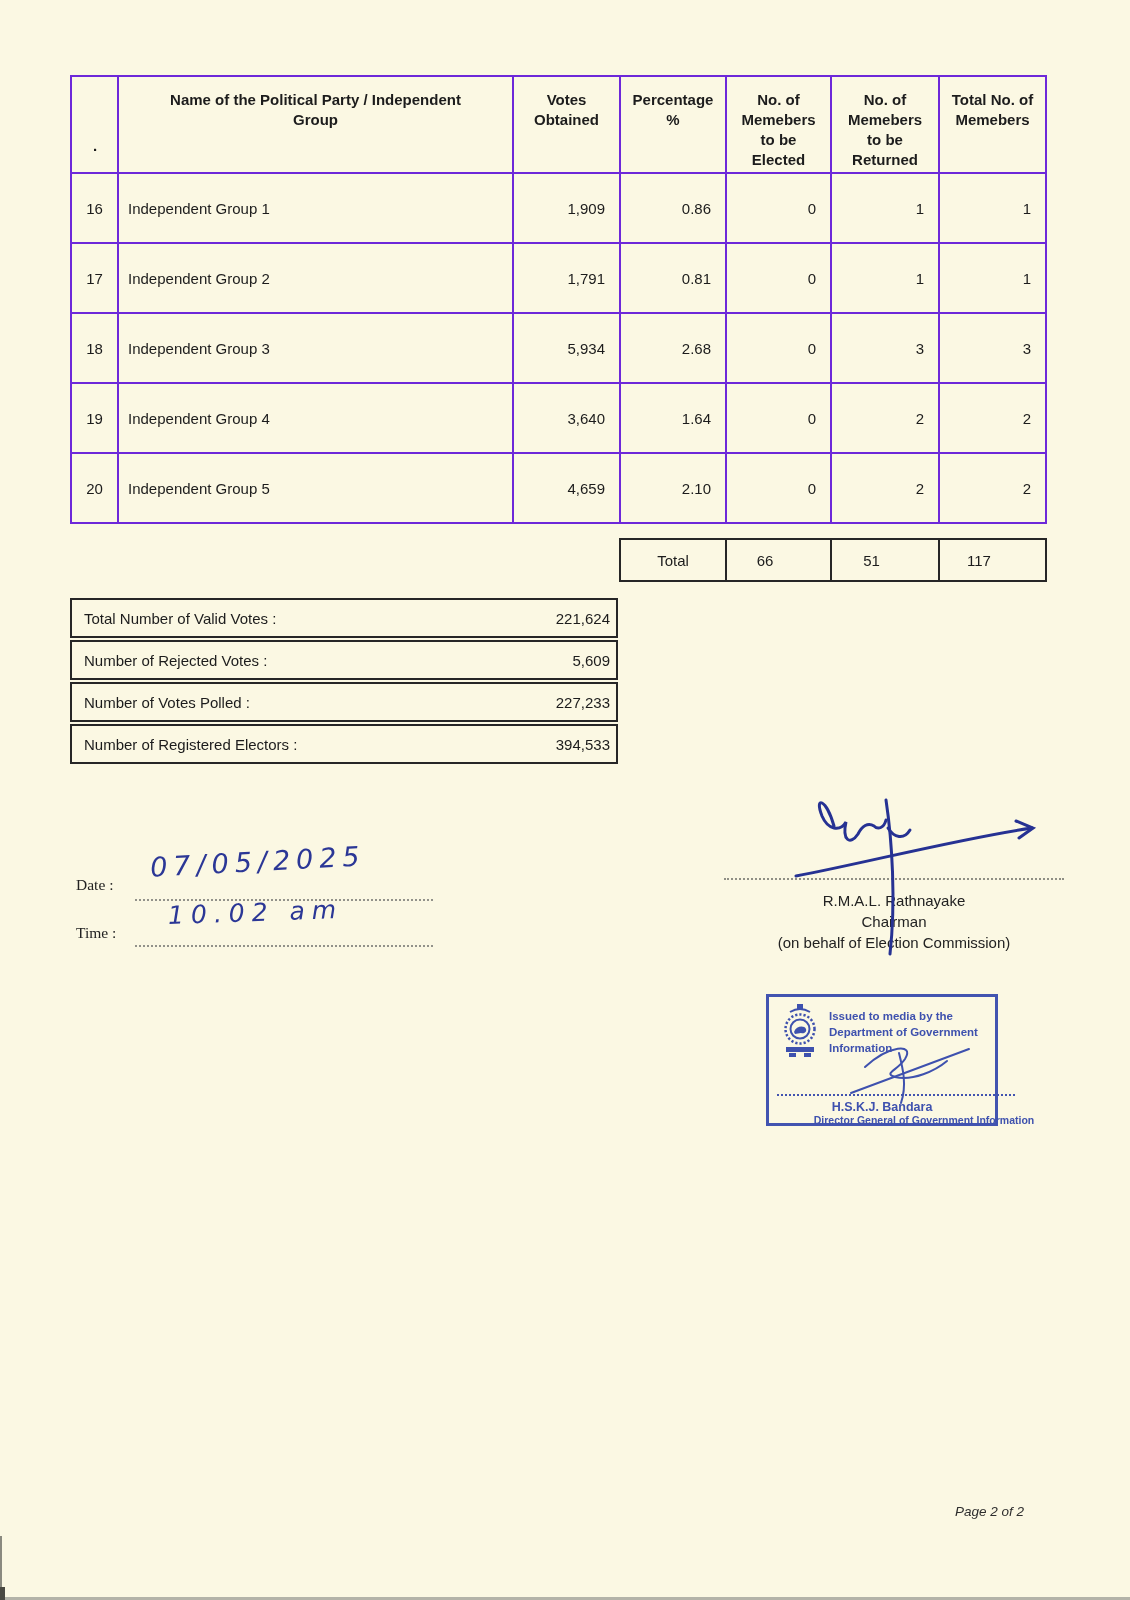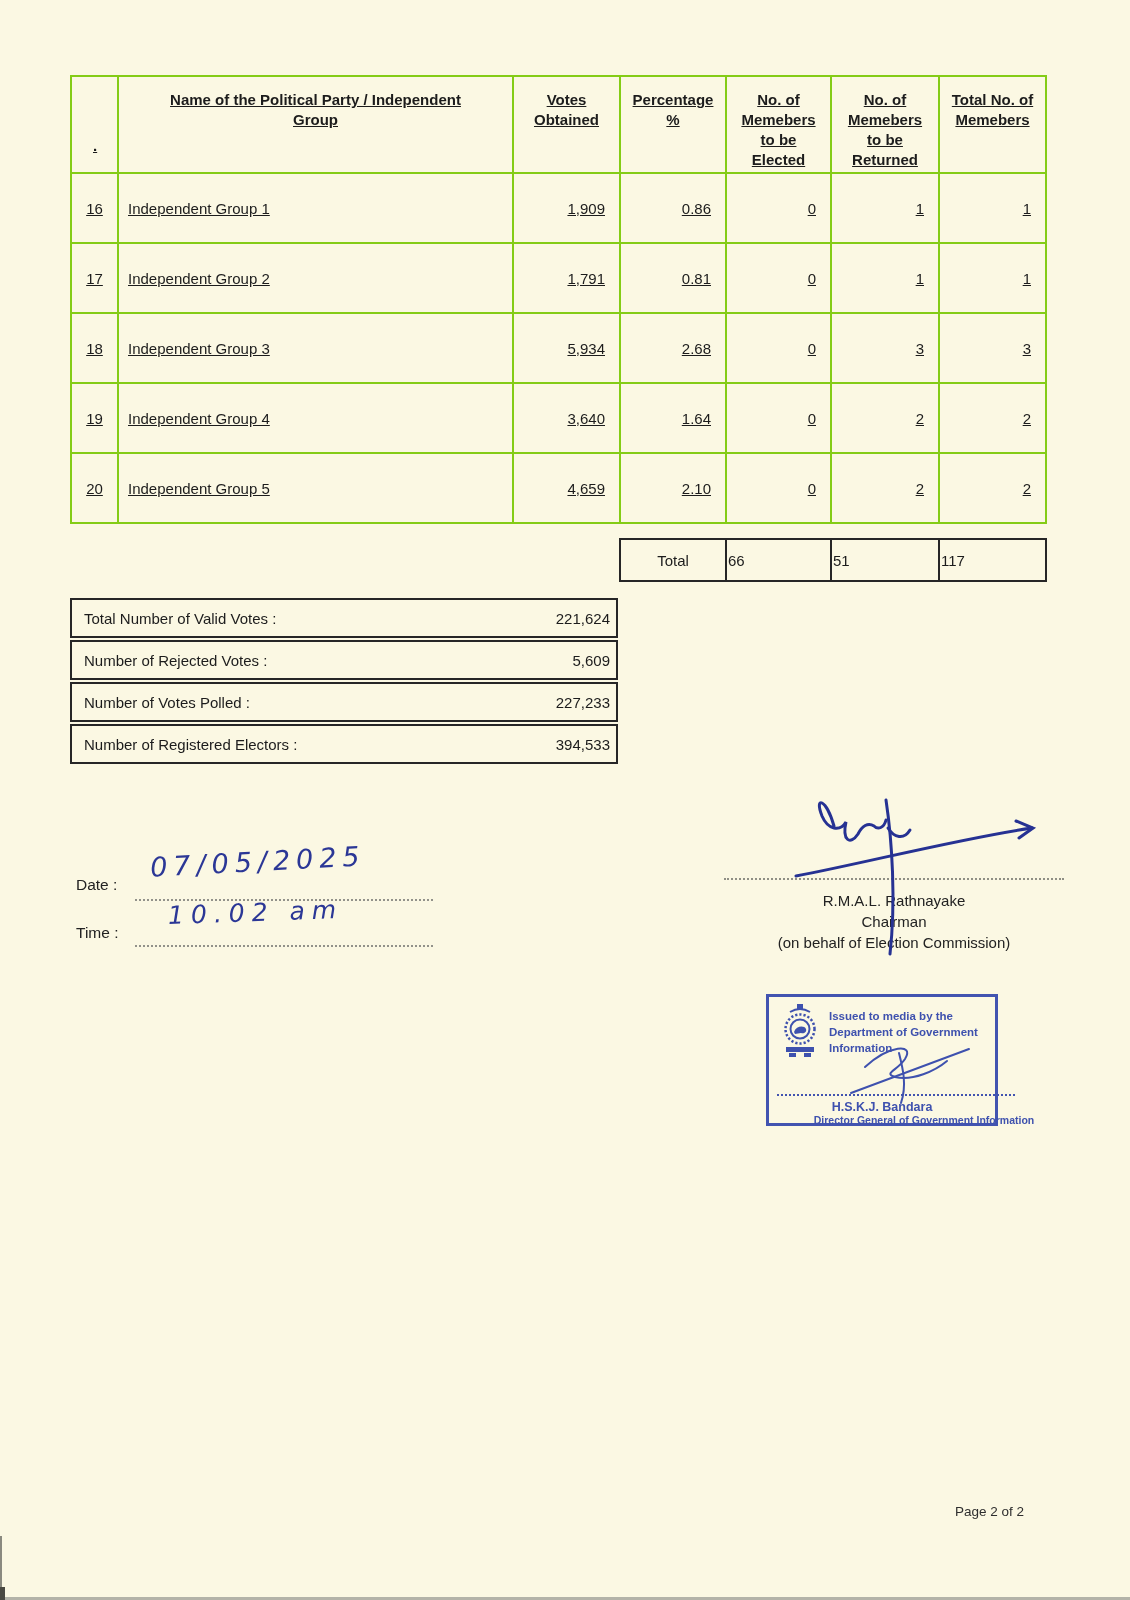--- a/index.html
+++ b/index.html
@@ -2,45 +2,45 @@
 <html><head>
 <meta charset="utf-8">
 <style>
   html,body{margin:0;padding:0;}
   .page{position:relative;width:1130px;height:1600px;background:#FBF8E3;
         font-family:"Liberation Sans", sans-serif;color:#1c1c1c;overflow:hidden;}
 
   
   table.results{position:absolute;left:70px;top:75px;width:975px;
                 border-collapse:collapse;table-layout:fixed;}
-  .results th,.results td{border:2px solid #84cc16;box-sizing:border-box;text-decoration:underline;}
+  .results th,.results td{border:2px solid #6d28d9;box-sizing:border-box;}
   .results th{font-size:15px;font-weight:bold;text-align:center;vertical-align:top;
               padding-top:13px;height:97px;line-height:20px;white-space:pre-line;}
   .results th.col-index{vertical-align:bottom;text-align:left;
                         padding:0 0 16px 21px;font-size:15px;}
   .results td{height:70px;font-size:15px;vertical-align:middle;padding:0;}
   .results td.c-no{text-align:center;}
   .results td.c-name{text-align:left;padding-left:9px;}
   .results td.num{text-align:right;padding-right:14px;}
 
   
   table.totalbox{position:absolute;left:619px;top:538px;width:426px;
                  border-collapse:collapse;table-layout:fixed;}
   .totalbox td{border:2px solid #262626;height:42px;font-size:15px;box-sizing:border-box;}
   .totalbox td.t-label{text-align:center;}
-  .totalbox td.num{text-align:left;padding-right:28px;margin-left:24px;}
+  .totalbox td.num{text-align:center;padding-right:28px;margin-left:24px;}
 
   
   .summary{position:absolute;left:70px;top:598px;width:548px;}
   .summary-row{box-sizing:border-box;height:40px;border:2px solid #262626;margin-bottom:2px;
                display:flex;align-items:center;justify-content:space-between;
                padding:0 6px 0 12px;font-size:15px;background:transparent;}
 
   
-  .label{position:absolute;font-size:15.5px;color:#222;}
+  .label{position:absolute;font-size:15.5px;color:#222;font-family:Liberation Serif, serif;}
   .dotline{position:absolute;height:1px;border-bottom:2px dotted #92928a;}
   .handwriting{position:absolute;font-family:"DejaVu Sans", sans-serif;font-style:italic;
                color:#2b3796;white-space:nowrap;}
   #date-hw{left:150px;top:846px;font-size:27px;letter-spacing:6px;transform:rotate(-3deg);}
   #time-hw{left:168px;top:898px;font-size:25px;letter-spacing:7px;transform:rotate(-2deg);}
 
   
   .sig-text{position:absolute;left:724px;width:340px;text-align:center;font-size:15px;color:#222;}
   #sig-svg{position:absolute;left:792px;top:780px;z-index:3;}
 
@@ -51,21 +51,21 @@
   .stamp-emblem{position:absolute;left:8px;top:5px;}
   .stamp-lines{position:absolute;left:60px;top:11px;width:198px;
                font-size:11.5px;line-height:16px;}
   .stamp-sig{position:absolute;left:72px;top:40px;z-index:2;}
   .stamp-dot{position:absolute;left:8px;top:96px;width:238px;height:1px;
              border-bottom:2px dotted #4254b0;}
   .stamp-name{position:absolute;left:0;top:103px;width:100%;text-align:center;font-size:12.5px;}
   .stamp-title{position:absolute;left:0;top:117px;width:100%;text-align:center;font-size:10.5px;padding-left:42px;}
 
   
-  .pagefoot{position:absolute;left:955px;top:1504px;font-size:13.5px;color:#2e2e2e;}
+  .pagefoot{position:absolute;left:955px;top:1504px;font-size:13.5px;color:#2e2e2e;font-style:italic;}
   .edge-bottom{position:absolute;left:0;bottom:0;width:100%;height:3px;background:#b3b3a8;}
   .edge-corner{position:absolute;left:0;bottom:0;width:5px;height:13px;background:#4a4a42;}
   .edge-left{position:absolute;left:0;top:1536px;width:2px;height:62px;background:#8a8a80;}
 </style>
 </head>
 <body>
 
 <div class="page">
 
   <table class="results">

